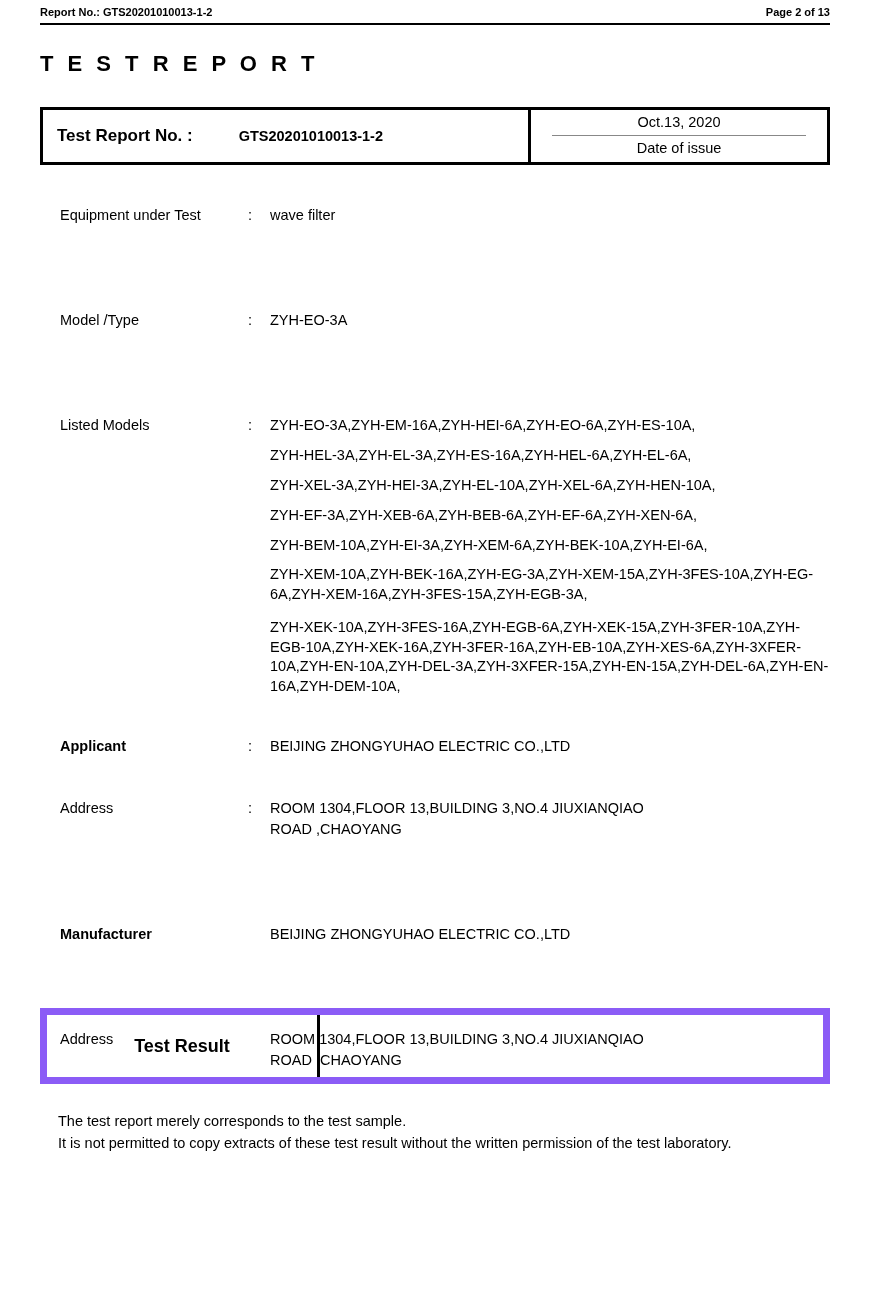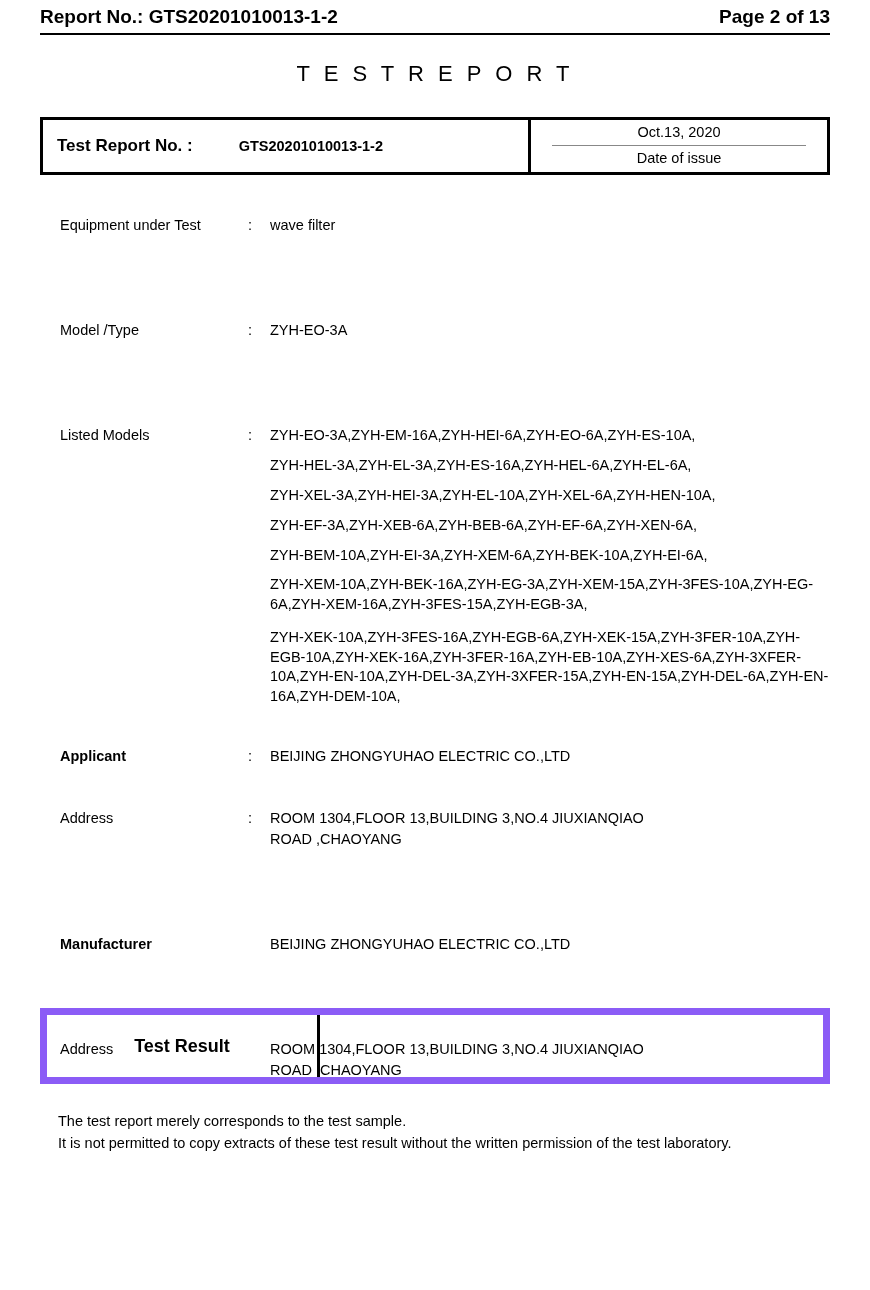--- a/index.html
+++ b/index.html
@@ -21,31 +21,30 @@
     box-sizing: border-box;
     padding: 0 40px;
     position: relative;
   }
   
   .header {
     display: flex;
     justify-content: space-between;
     align-items: baseline;
     font-weight: bold;
-    font-size: 19px;
+    font-size: 11px;
     padding-top: 6px;
   }
   .header-rule {
     border-bottom: 2px solid #000;
     margin-top: 5px;
   }
   .report-title {
-    text-align: center;
     font-size: 22px;
-    font-weight: normal;
+    font-weight: bold;
     letter-spacing: 4px;
     margin-top: 26px;
   }
   
   .top-box {
     margin-top: 30px;
     border: 3px solid #000;
     display: flex;
     height: 52px;
   }

